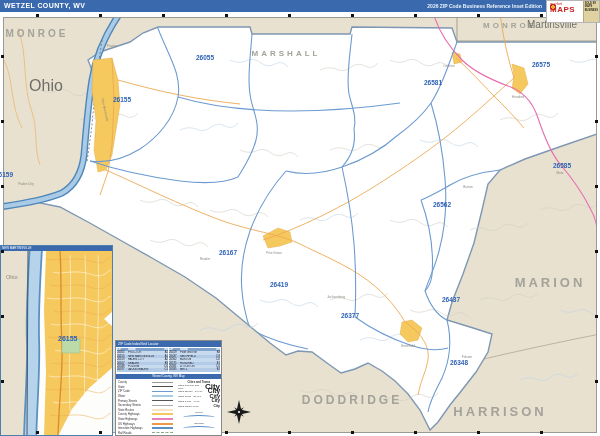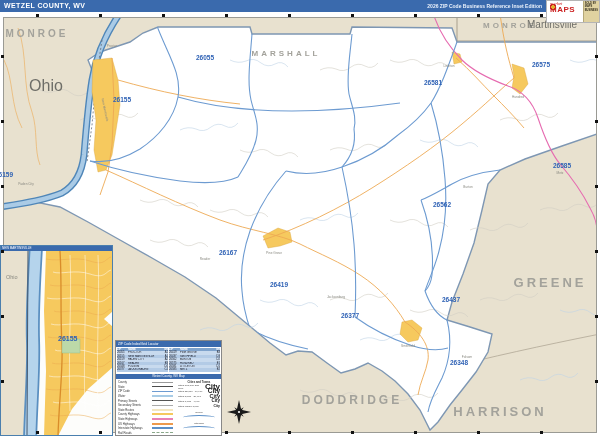--- a/index.html
+++ b/index.html
@@ -190,21 +190,21 @@
         <div>SOLD BY</div>
         <div>MAPS</div>
         <div>BUSINESS</div>
       </div>
   </div>
 
   <div id="labels">
       <span class="county-label" style="font-size: 10px; left: 37px; top: 33px;">MONROE</span>
       <span class="county-label" style="font-size: 8px; left: 286px; top: 21px; margin-top: 32px;">MARSHALL</span>
       <span class="county-label" style="font-size: 8px; left: 510px; top: 25px;">MONROE</span>
-      <span class="county-label" style="font-size: 13px; left: 550px; top: 282px;">GREENE</span>
+      <span class="county-label" style="font-size: 13px; left: 550px; top: 282px;">MARION</span>
       <span class="county-label" style="font-size: 12px; left: 352px; top: 400px;">DODDRIDGE</span>
       <span class="county-label" style="font-size: 13px; left: 500px; top: 411px;">HARRISON</span>
       <span class="state-label" style="font-size: 16px; left: 46px; top: 86px;">Ohio</span>
       <span class="state-label" style="font-size: 10px; left: 552px; top: 24px;">Martinsville</span>
       <span class="zip-label" style="left: 205px; top: 57px;">26055</span>
       <span class="zip-label" style="left: 122px; top: 99px;">26155</span>
       <span class="zip-label" style="left: 4px; top: 174px;">26159</span>
       <span class="zip-label" style="left: 433px; top: 82px;">26581</span>
       <span class="zip-label" style="left: 541px; top: 64px;">26575</span>
       <span class="zip-label" style="left: 562px; top: 165px;">26585</span>

